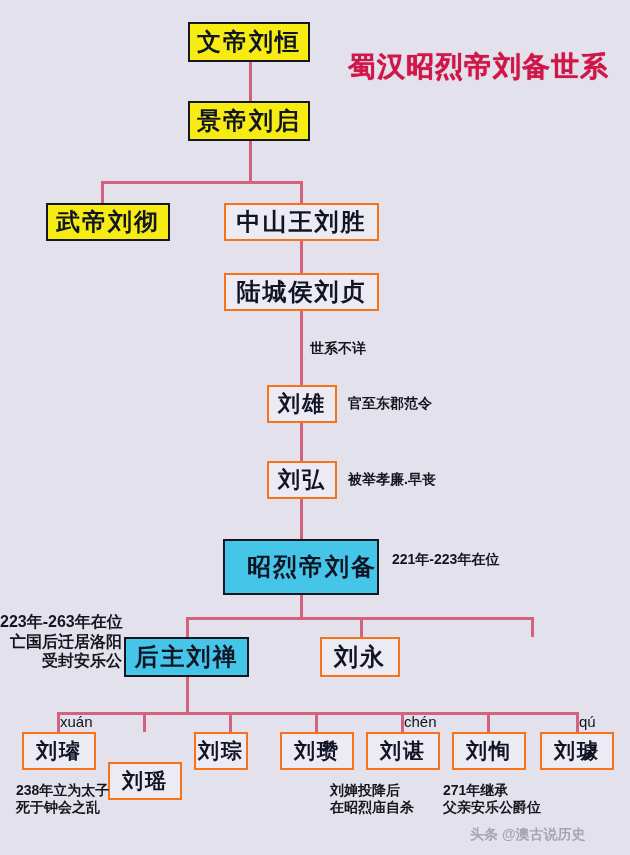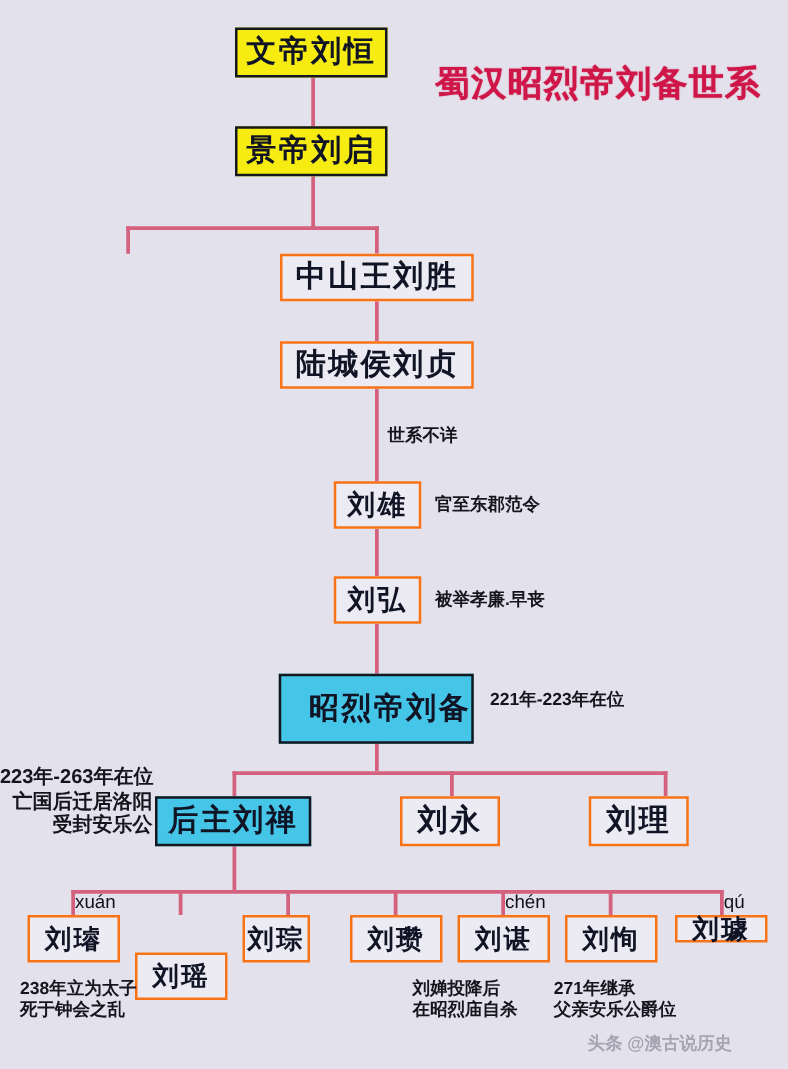--- a/index.html
+++ b/index.html
@@ -123,20 +123,23 @@
   <div class="ln v" style="left:576px;top:712px;height:20px;"></div>
 
   <div class="node yellow sz-lg" style="left:188px;top:22px;width:122px;height:40px;">
     <span>文帝刘恒</span>
   </div>
 
   <div class="node yellow sz-lg" style="left:188px;top:101px;width:122px;height:40px;">
     <span>景帝刘启</span>
   </div>
 
+  <div class="node yellow sz-lg" style="left:46px;top:203px;width:124px;height:38px;">
+    <span>武帝刘彻</span>
+  </div>
 
   <div class="node plain sz-lg" style="left:224px;top:203px;width:155px;height:38px;">
     <span>中山王刘胜</span>
   </div>
 
   <div class="node plain sz-lg" style="left:224px;top:273px;width:155px;height:38px;">
     <span>陆城侯刘贞</span>
   </div>
 
   <div class="node plain sz-md" style="left:267px;top:385px;width:70px;height:38px;">
@@ -152,43 +155,40 @@
   </div>
 
   <div class="node cyan sz-lg" style="left:124px;top:637px;width:125px;height:40px;">
     <span>后主刘禅</span>
   </div>
 
   <div class="node plain sz-lg" style="left:320px;top:637px;width:80px;height:40px;">
     <span>刘永</span>
   </div>
 
-  <div class="node plain sz-lg" style="left:471px;top:637px;width:80px;height:40px;">
-    <span>刘理</span>
-  </div>
 
   <div class="node plain sz-sm" style="left:22px;top:732px;width:74px;height:38px;">
     <span>刘璿</span>
   </div>
   <div class="node plain sz-sm" style="left:108px;top:732px;width:74px;height:38px;margin-top:30px;">
     <span>刘瑶</span>
   </div>
   <div class="node plain sz-sm" style="left:194px;top:732px;width:54px;height:38px;">
     <span>刘琮</span>
   </div>
   <div class="node plain sz-sm" style="left:280px;top:732px;width:74px;height:38px;">
     <span>刘瓒</span>
   </div>
   <div class="node plain sz-sm" style="left:366px;top:732px;width:74px;height:38px;">
     <span>刘谌</span>
   </div>
   <div class="node plain sz-sm" style="left:452px;top:732px;width:74px;height:38px;">
     <span>刘恂</span>
   </div>
-  <div class="node plain sz-sm" style="left:540px;top:732px;width:74px;height:22px;">
+  <div class="node plain sz-sm" style="left:540px;top:732px;width:74px;height:38px;">
     <span>刘璩</span>
   </div>
 
   <div class="pinyin" style="left:60px;top:713px;">xuán</div>
   <div class="pinyin" style="left:404px;top:713px;">chén</div>
   <div class="pinyin" style="left:579px;top:713px;">qú</div>
 
   <div class="txt t15" style="left:310px;top:340px;">世系不详</div>
 
   <div class="txt t15" style="left:348px;top:395px;">官至东郡范令</div>

